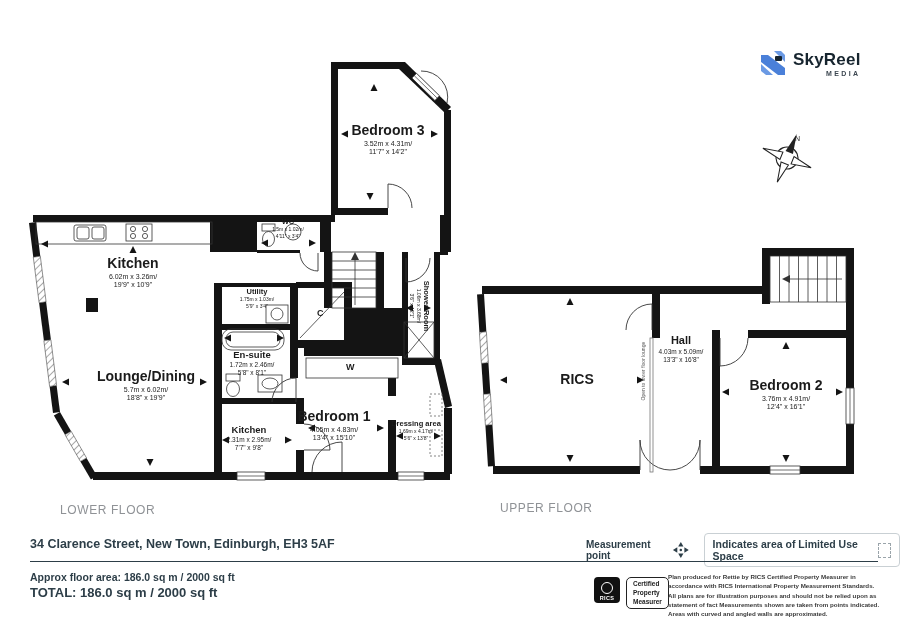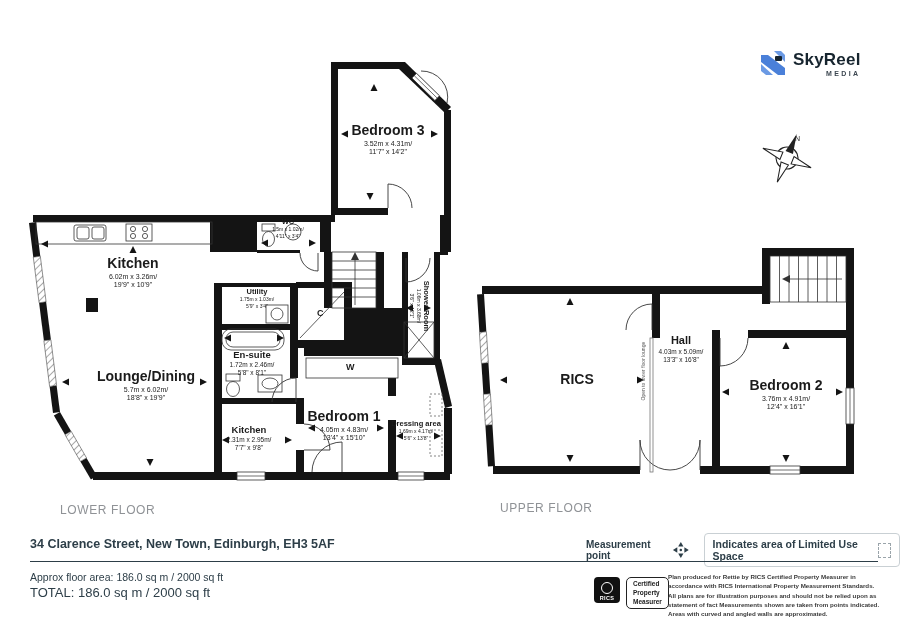--- a/index.html
+++ b/index.html
@@ -26,22 +26,22 @@
   .logo .sub{font-size:7px;font-weight:700;color:#3c4650;letter-spacing:2.4px;margin-top:0px;}
   
   .address{position:absolute;left:30px;top:537px;font-size:12.5px;font-weight:700;color:#2d3e48;}
   .legend{position:absolute;left:586px;top:533px;display:flex;align-items:center;}
   .legend .mp{font-size:10px;font-weight:600;color:#2d3e48;}
   .legend .box{margin-left:14px;border:1px solid #c9d0d4;border-radius:4px;
                padding:4px 8px;display:flex;align-items:center;gap:8px;}
   .legend .lu{font-size:10.5px;font-weight:600;color:#2d3e48;}
   .dashsq{width:13px;height:13px;border:1px dashed #9aa4aa;}
   .rule{position:absolute;left:30px;top:561px;width:848px;border-top:1.2px solid #2d3e48;}
-  .approx{position:absolute;left:30px;top:571px;font-size:10.5px;font-weight:400;color:#2d3e48;}
-  .total{position:absolute;left:30px;top:585px;font-size:13px;font-weight:400;color:#2d3e48;}
+  .approx{position:absolute;left:30px;top:571px;font-size:10.5px;font-weight:700;color:#2d3e48;}
+  .total{position:absolute;left:30px;top:585px;font-size:13px;font-weight:700;color:#2d3e48;}
   .ricslogo{position:absolute;left:594px;top:577px;width:26px;height:26px;background:#111;
             border-radius:4px;color:#fff;display:flex;flex-direction:column;align-items:center;justify-content:flex-end;}
   .ricslogo .lens{width:10px;height:10px;border:1.4px solid #fff;border-radius:50%;margin-bottom:1px;}
   .ricslogo .rtxt{font-size:5.5px;font-weight:800;letter-spacing:0.4px;padding-bottom:2px;}
   .badge{position:absolute;left:626px;top:577px;border:1.4px solid #222;border-radius:5px;
          padding:2px 6px;font-size:6.5px;font-weight:700;color:#222;line-height:1.35;}
   .disc{position:absolute;left:668px;top:572px;width:212px;font-size:6.2px;font-weight:600;
         color:#3a3a3a;line-height:1.5;}
 </style>
 </head>
@@ -325,21 +325,21 @@
   <div class="rl sm rot90" style="left:372px;top:295px;width:96px">
     <div class="nm">Shower Room</div>
     <div class="dm">1.06m x 3.68m/</div>
     <div class="dm">3'6" x 12'1"</div>
   </div>
   <div class="rl md" style="left:189px;top:424px;width:120px">
     <div class="nm">Kitchen</div>
     <div class="dm">2.31m x 2.95m/</div>
     <div class="dm">7'7" x 9'8"</div>
   </div>
-  <div class="rl" style="left:284px;top:408px;width:120px">
+  <div class="rl" style="left:274px;top:408px;width:120px">
     <div class="nm">Bedroom 1</div>
     <div class="dm">4.05m x 4.83m/</div>
     <div class="dm">13'4" x 15'10"</div>
   </div>
   <div class="rl sm" style="left:378px;top:419px;width:76px">
     <div class="nm">Dressing area</div>
     <div class="dm">1.69m x 4.17m/</div>
     <div class="dm">5'6" x 13'8"</div>
   </div>
   <div class="letter" style="left:317px;top:308px">C</div>

